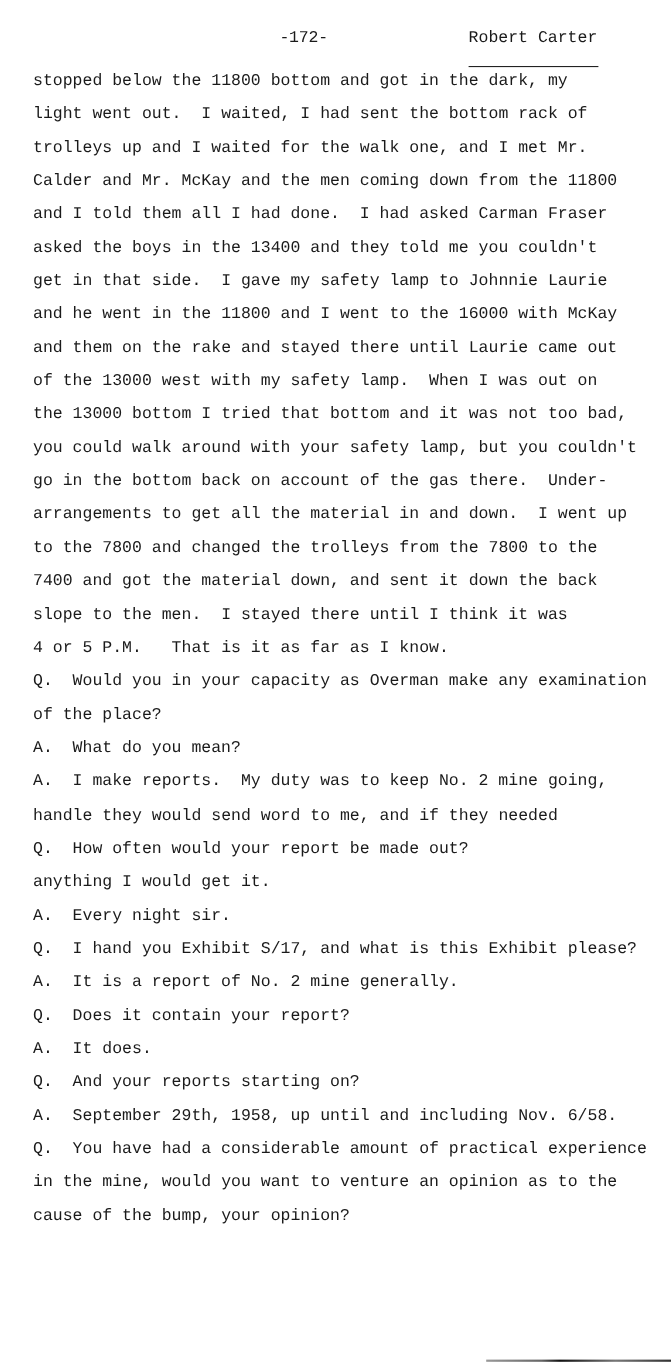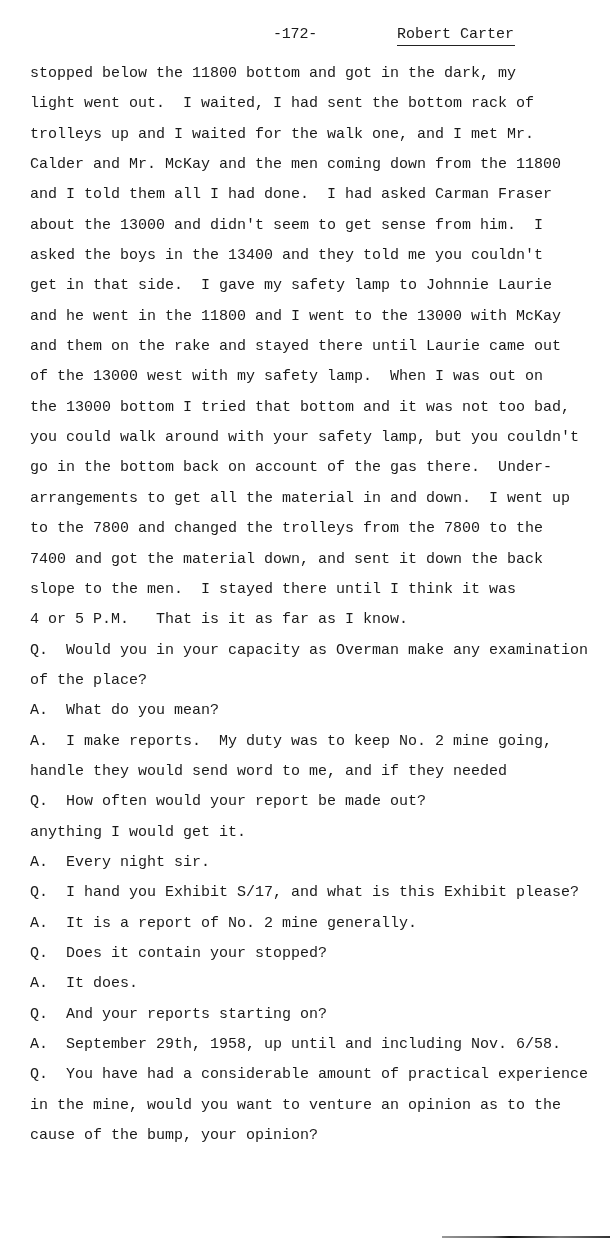--- a/index.html
+++ b/index.html
@@ -21,30 +21,29 @@
     width: 610px;
     height: 1238px;
   }
   .page-number {
     position: absolute;
     left: 254px;
     top: 26px;
     font-size: 15px;
     line-height: 18px;
     letter-spacing: -0.2px;
-    margin-left: 19px;
   }
   .witness-name {
     position: absolute;
-    left: 397px;
+    left: 426px;
     top: 26px;
     font-size: 15px;
     line-height: 18px;
     border-bottom: 1.5px solid #222;
-    padding-bottom: 1px;
+    padding-bottom: 16px;
     width: 118px;
   }
   .body-text {
     position: absolute;
     left: 30px;
     top: 59px;
     width: 580px;
   }
   .line {
     font-size: 15px;
@@ -75,45 +74,44 @@
 <div class="page">
   <div class="page-number">-172-</div>
   <div class="witness-name">Robert Carter</div>
 
   <div class="body-text" id="body-text">
       <div class="line"><span>stopped below the 11800 bottom and got in the dark, my</span></div>
       <div class="line"><span>light went out.  I waited, I had sent the bottom rack of</span></div>
       <div class="line"><span>trolleys up and I waited for the walk one, and I met Mr.</span></div>
       <div class="line"><span>Calder and Mr. McKay and the men coming down from the 11800</span></div>
       <div class="line"><span>and I told them all I had done.  I had asked Carman Fraser</span></div>
-      <div class="line"><span>about the 13000 and didn't seem to get sense from him.  I</span></div>
       <div class="line"><span>asked the boys in the 13400 and they told me you couldn't</span></div>
       <div class="line"><span>get in that side.  I gave my safety lamp to Johnnie Laurie</span></div>
-      <div class="line"><span>and he went in the 11800 and I went to the 13000 with McKay</span></div>
+      <div class="line"><span>and he went in the 11800 and I went to the 16000 with McKay</span></div>
       <div class="line"><span>and them on the rake and stayed there until Laurie came out</span></div>
       <div class="line"><span>of the 13000 west with my safety lamp.  When I was out on</span></div>
       <div class="line"><span>the 13000 bottom I tried that bottom and it was not too bad,</span></div>
       <div class="line"><span>you could walk around with your safety lamp, but you couldn't</span></div>
       <div class="line"><span>go in the bottom back on account of the gas there.  Under-</span></div>
       <div class="line"><span>arrangements to get all the material in and down.  I went up</span></div>
       <div class="line"><span>to the 7800 and changed the trolleys from the 7800 to the</span></div>
       <div class="line"><span>7400 and got the material down, and sent it down the back</span></div>
       <div class="line"><span>slope to the men.  I stayed there until I think it was</span></div>
       <div class="line"><span>4 or 5 P.M.   That is it as far as I know.</span></div>
       <div class="line qa"><span class="marker">Q.</span><span>Would you in your capacity as Overman make any examination</span></div>
       <div class="line"><span>of the place?</span></div>
       <div class="line qa"><span class="marker">A.</span><span>What do you mean?</span></div>
       <div class="line qa"><span class="marker">A.</span><span>I make reports.  My duty was to keep No. 2 mine going,</span></div>
       <div class="line"><span>handle they would send word to me, and if they needed</span></div>
       <div class="line qa"><span class="marker">Q.</span><span>How often would your report be made out?</span></div>
       <div class="line"><span>anything I would get it.</span></div>
       <div class="line qa"><span class="marker">A.</span><span>Every night sir.</span></div>
       <div class="line qa"><span class="marker">Q.</span><span>I hand you Exhibit S/17, and what is this Exhibit please?</span></div>
       <div class="line qa"><span class="marker">A.</span><span>It is a report of No. 2 mine generally.</span></div>
-      <div class="line qa"><span class="marker">Q.</span><span>Does it contain your stopped?</span></div>
+      <div class="line qa"><span class="marker">Q.</span><span>Does it contain your report?</span></div>
       <div class="line qa"><span class="marker">A.</span><span>It does.</span></div>
       <div class="line qa"><span class="marker">Q.</span><span>And your reports starting on?</span></div>
       <div class="line qa"><span class="marker">A.</span><span>September 29th, 1958, up until and including Nov. 6/58.</span></div>
       <div class="line qa"><span class="marker">Q.</span><span>You have had a considerable amount of practical experience</span></div>
       <div class="line"><span>in the mine, would you want to venture an opinion as to the</span></div>
       <div class="line"><span>cause of the bump, your opinion?</span></div>
     </div>
 
   <div class="scan-edge"></div>
 </div>

